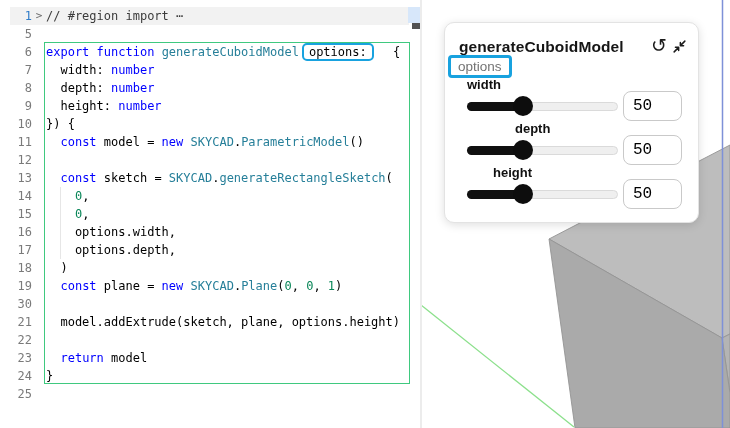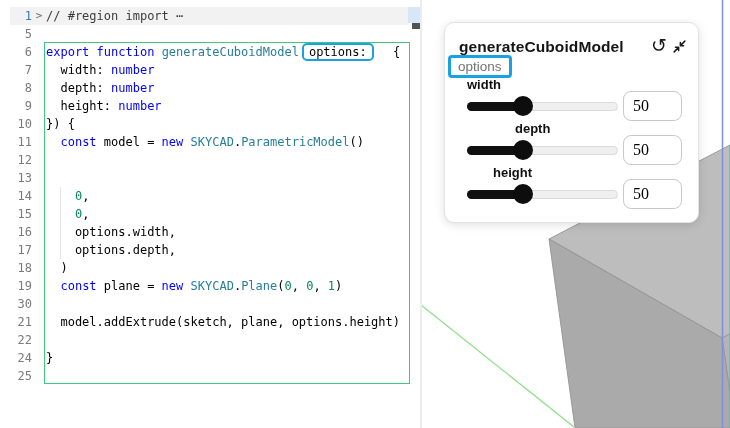--- a/index.html
+++ b/index.html
@@ -41,21 +41,21 @@
   #reset-icon{font-size:19px;line-height:18px;color:#1b1b1b;cursor:pointer;}
   #collapse-icon{width:15px;height:15px;cursor:pointer;}
   #options-chip{position:absolute;left:3px;top:32px;border:3px solid var(--c-highlight);
     border-radius:4px;padding:1px 7px;font-size:13.5px;color:#737373;background:#fff;cursor:pointer;}
   .sl-label{position:absolute;left:22px;font-size:13px;font-weight:600;color:#101010;}
   .sl-track{position:absolute;left:22px;width:151px;height:9px;background:#efefef;
     border:1px solid #dadada;border-radius:5px;box-sizing:border-box;cursor:pointer;}
   .sl-fill{position:absolute;left:22px;height:9px;background:#101010;border-radius:5px;cursor:pointer;}
   .sl-thumb{position:absolute;width:20px;height:20px;background:#0d0d0d;border-radius:50%;cursor:pointer;}
   .sl-input{position:absolute;left:178px;width:59px;height:30px;border:1px solid #c9c9c9;border-radius:8px;
-    box-sizing:border-box;font-family:Liberation Serif, serif;font-size:16px;color:#000;padding:0 0 0 9px;outline:none;}
+    box-sizing:border-box;font-family:Liberation Mono, monospace;font-size:16px;color:#000;padding:0 0 0 9px;outline:none;}
 </style>
 </head>
 <body>
 
 <div id="stage">
 
   <svg id="scene" viewBox="0 0 730 428" xmlns="http://www.w3.org/2000/svg">
     <polygon stroke-width="0.9" points="549,239 730,145 730,334 722,338" fill="#bdbdbd" stroke="#949494"></polygon>
     <polygon stroke-width="0.9" points="722,338 730,334 730,393" fill="#b4b4b4" stroke="#949494"></polygon>
     <polygon stroke-width="0.9" points="549,239 722,338 730,393 730,428 575,428" fill="#aaaaaa" stroke="#949494"></polygon>
@@ -71,30 +71,31 @@
     <div id="code-lines">
         <div class="code-row"><span class="gutter-num active">1</span><span class="fold-slot">&gt;</span><span class="code-text"><span class="tok-c">// #region import ⋯</span></span></div>
         <div class="code-row"><span class="gutter-num">5</span><span class="fold-slot"></span><span class="code-text"></span></div>
         <div class="code-row"><span class="gutter-num">6</span><span class="fold-slot"></span><span class="code-text"><span class="tok-k">export</span><span class="tok-p"> </span><span class="tok-k">function</span><span class="tok-p"> </span><span class="tok-t">generateCuboidModel</span><span class="tok-b">options:</span><span class="tok-p"> {</span></span></div>
         <div class="code-row"><span class="gutter-num">7</span><span class="fold-slot"></span><span class="code-text"><span class="tok-p">  width: </span><span class="tok-k">number</span></span></div>
         <div class="code-row"><span class="gutter-num">8</span><span class="fold-slot"></span><span class="code-text"><span class="tok-p">  depth: </span><span class="tok-k">number</span></span></div>
         <div class="code-row"><span class="gutter-num">9</span><span class="fold-slot"></span><span class="code-text"><span class="tok-p">  height: </span><span class="tok-k">number</span></span></div>
         <div class="code-row"><span class="gutter-num">10</span><span class="fold-slot"></span><span class="code-text"><span class="tok-p">}) {</span></span></div>
         <div class="code-row"><span class="gutter-num">11</span><span class="fold-slot"></span><span class="code-text"><span class="tok-p">  </span><span class="tok-k">const</span><span class="tok-p"> model = </span><span class="tok-k">new</span><span class="tok-p"> </span><span class="tok-t">SKYCAD</span><span class="tok-p">.</span><span class="tok-t">ParametricModel</span><span class="tok-p">()</span></span></div>
         <div class="code-row"><span class="gutter-num">12</span><span class="fold-slot"></span><span class="code-text"></span></div>
-        <div class="code-row"><span class="gutter-num">13</span><span class="fold-slot"></span></div>
+        <div class="code-row"><span class="gutter-num">13</span><span class="fold-slot"></span><span class="code-text"><span class="tok-p">  </span><span class="tok-k">const</span><span class="tok-p"> sketch = </span><span class="tok-t">SKYCAD</span><span class="tok-p">.</span><span class="tok-t">generateRectangleSketch</span><span class="tok-p">(</span></span></div>
         <div class="code-row"><span class="gutter-num">14</span><span class="fold-slot"></span><span class="code-text"><span class="tok-p">    </span><span class="tok-n">0</span><span class="tok-p">,</span></span></div>
         <div class="code-row"><span class="gutter-num">15</span><span class="fold-slot"></span><span class="code-text"><span class="tok-p">    </span><span class="tok-n">0</span><span class="tok-p">,</span></span></div>
         <div class="code-row"><span class="gutter-num">16</span><span class="fold-slot"></span><span class="code-text"><span class="tok-p">    options.width,</span></span></div>
         <div class="code-row"><span class="gutter-num">17</span><span class="fold-slot"></span><span class="code-text"><span class="tok-p">    options.depth,</span></span></div>
         <div class="code-row"><span class="gutter-num">18</span><span class="fold-slot"></span><span class="code-text"><span class="tok-p">  )</span></span></div>
         <div class="code-row"><span class="gutter-num">19</span><span class="fold-slot"></span><span class="code-text"><span class="tok-p">  </span><span class="tok-k">const</span><span class="tok-p"> plane = </span><span class="tok-k">new</span><span class="tok-p"> </span><span class="tok-t">SKYCAD</span><span class="tok-p">.</span><span class="tok-t">Plane</span><span class="tok-p">(</span><span class="tok-n">0</span><span class="tok-p">, </span><span class="tok-n">0</span><span class="tok-p">, </span><span class="tok-n">1</span><span class="tok-p">)</span></span></div>
         <div class="code-row"><span class="gutter-num">30</span><span class="fold-slot"></span><span class="code-text"></span></div>
         <div class="code-row"><span class="gutter-num">21</span><span class="fold-slot"></span><span class="code-text"><span class="tok-p">  model.addExtrude(sketch, plane, options.height)</span></span></div>
         <div class="code-row"><span class="gutter-num">22</span><span class="fold-slot"></span><span class="code-text"></span></div>
+        <div class="code-row"><span class="gutter-num">23</span><span class="fold-slot"></span><span class="code-text"><span class="tok-p">  </span><span class="tok-k">return</span><span class="tok-p"> model</span></span></div>
         <div class="code-row"><span class="gutter-num">24</span><span class="fold-slot"></span><span class="code-text"><span class="tok-p">}</span></span></div>
         <div class="code-row"><span class="gutter-num">25</span><span class="fold-slot"></span><span class="code-text"></span></div>
       </div>
     <div id="scope-frame" class="deco"></div>
   </div>
   <div id="divider"></div>
 
   <div id="card">
     <div id="card-title">generateCuboidModel</div>
     <div id="card-icons">

